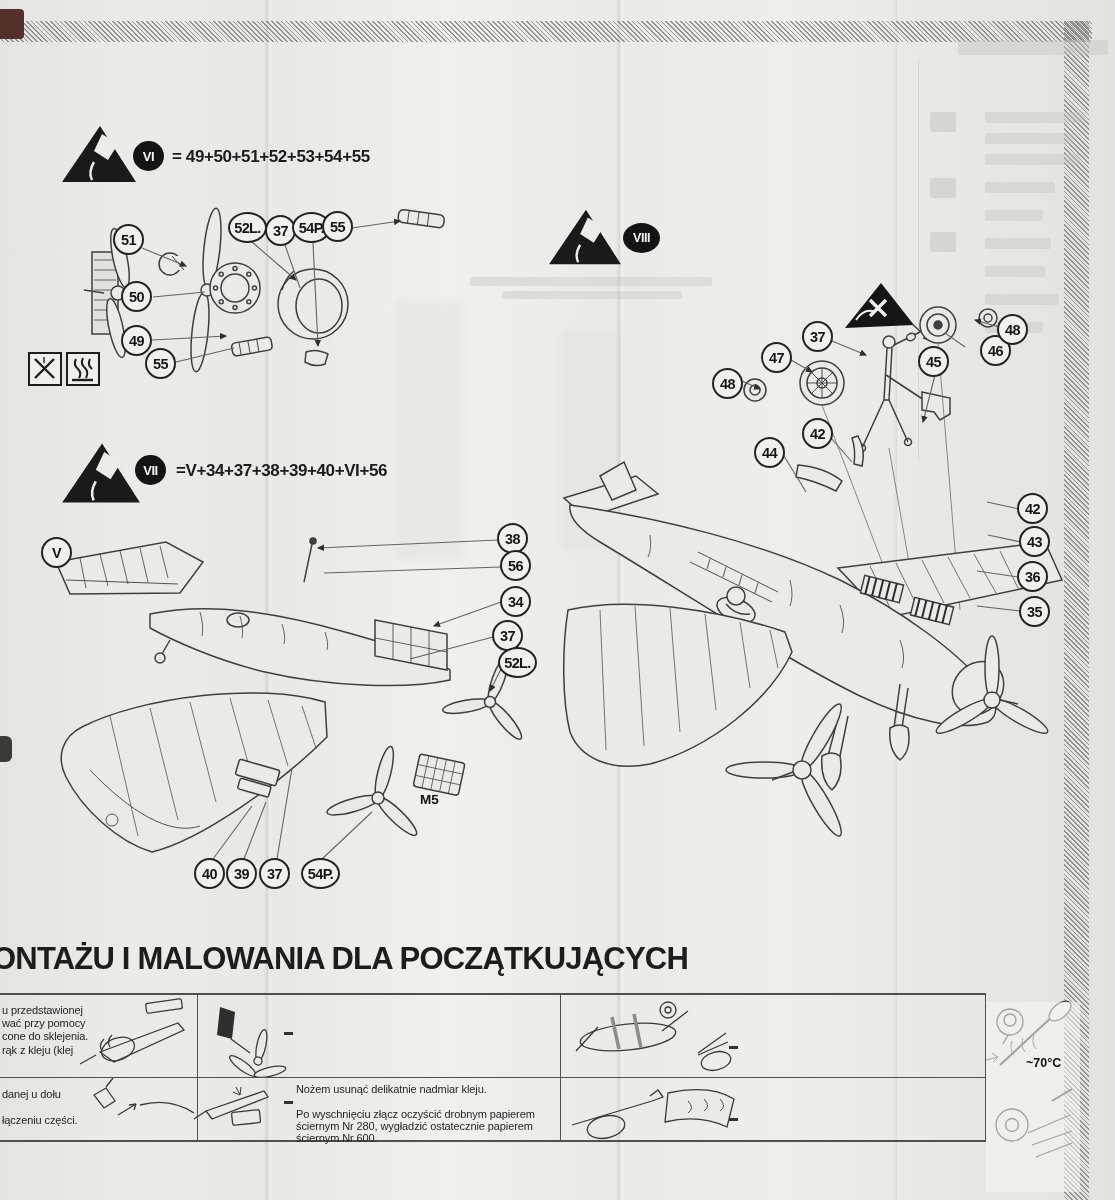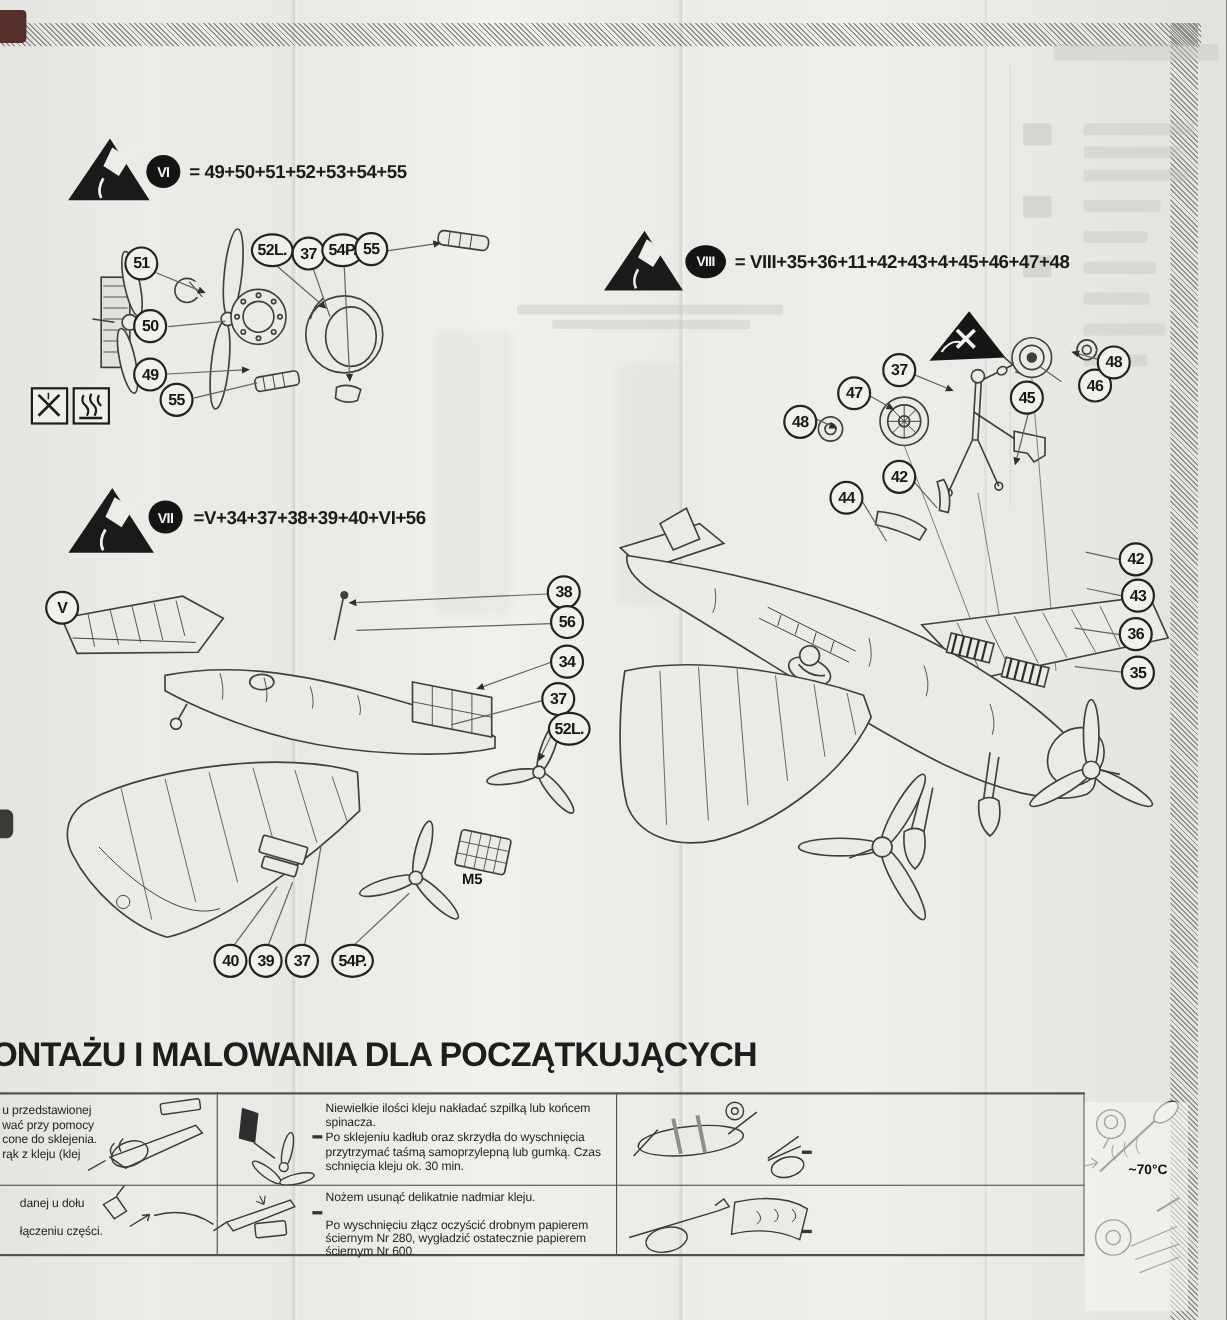--- a/index.html
+++ b/index.html
@@ -216,21 +216,20 @@
   <div class="co" style="left:259px;top:858px">37</div>
   <div class="co w" style="left:301px;top:858px">54P.</div>
 
   <svg class="draw" style="left:542px;top:204px" width="84" height="66" viewBox="0 0 80 68">
     <path d="M4,62 L42,6 L78,62 Z" fill="#1a1a1a"></path>
     <path d="M44,14 l16,10 -10,16 -14,-9 z" fill="#edece8"></path>
     <path d="M58,22 l10,-8" stroke="#edece8" stroke-width="4" fill="none"></path>
     <path d="M36,42 q-6,10 -2,18" stroke="#edece8" stroke-width="2.5" fill="none"></path>
   </svg>
   <div class="badge b4" style="left:623px;top:223px">VIII</div>
-  <div class="formula" style="left:668px;top:229px">= VIII+35+36+11+42+43+4+45+46+47+48</div>
 
   <svg class="draw" style="left:540px;top:280px" width="555" height="610" viewBox="0 0 555 610">
     <g stroke="#3f3f3f" fill="none" stroke-width="1.5">
 
       <path d="M305,48 L341,3 L374,45 Z" fill="#161616" stroke="none"></path>
       <path d="M330,20 l16,16 M346,20 l-16,16" stroke="#f2f1ed" stroke-width="3.4"></path>
       <path d="M316,40 q7,-11 17,-9" stroke="#f2f1ed" stroke-width="2"></path>
       <path d="M372,44 L390,60 M390,60 l-7,-2 m7,2 l-2,-7" stroke-width="1.4"></path>
 
       <circle cx="282" cy="103" r="22" fill="#eceae6"></circle>
@@ -367,28 +366,23 @@
   <div class="hline" style="left:0;top:1077px;width:986px;height:1.4px"></div>
   <div class="hline" style="left:0;top:1140px;width:986px;height:1.5px"></div>
   <div class="vline" style="left:197px;top:993px;width:1.4px;height:148px"></div>
   <div class="vline" style="left:560px;top:993px;width:1.4px;height:148px"></div>
   <div class="vline" style="left:985px;top:993px;width:1.4px;height:148px"></div>
 
   <div class="tip" style="left:2px;top:1004px;width:92px">u przedstawionej
 wać przy pomocy
 cone do sklejenia.
 rąk z kleju (klej</div>
-  <div class="tip" style="left:18px;top:1088px;width:92px">danej u dołu
+  <div class="tip" style="left:2px;top:1088px;width:92px">danej u dołu
 
 łączeniu części.</div>
-  <div class="tip" style="left:296px;top:1002px;width:262px">Niewielkie ilości kleju nakładać szpilką lub końcem
-spinacza.
-Po sklejeniu kadłub oraz skrzydła do wyschnięcia
-przytrzymać taśmą samoprzylepną lub gumką. Czas
-schnięcia kleju ok. 30 min.</div>
   <div class="tip" style="left:296px;top:1083px;width:262px;line-height:1.12">Nożem usunąć delikatnie nadmiar kleju.
 
 Po wyschnięciu złącz oczyścić drobnym papierem
 ściernym Nr 280, wygładzić ostatecznie papierem
 ściernym Nr 600.</div>
   <div class="dash" style="left:284px;top:1032px"></div>
   <div class="dash" style="left:284px;top:1101px"></div>
   <div class="dash" style="left:729px;top:1046px"></div>
   <div class="dash" style="left:729px;top:1118px"></div>
 

